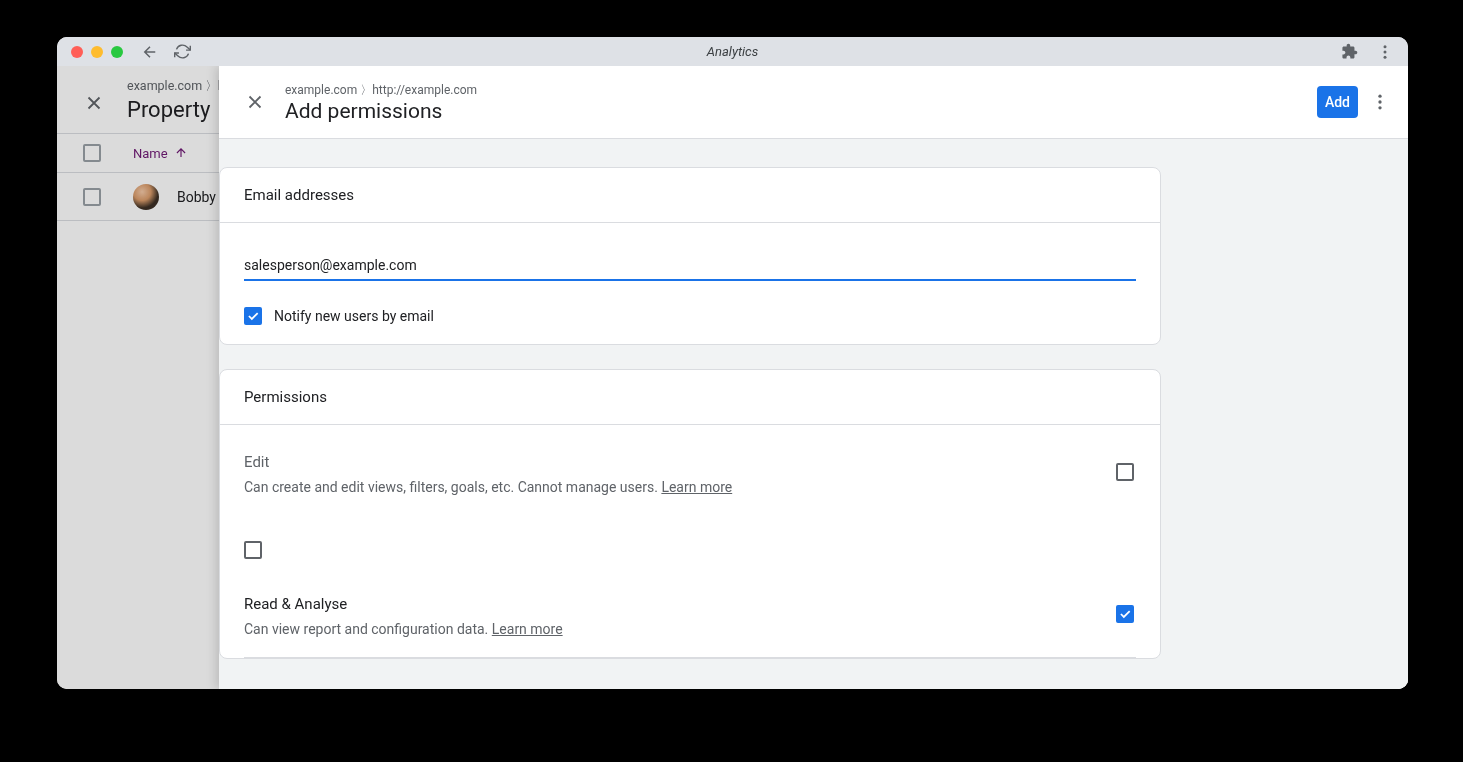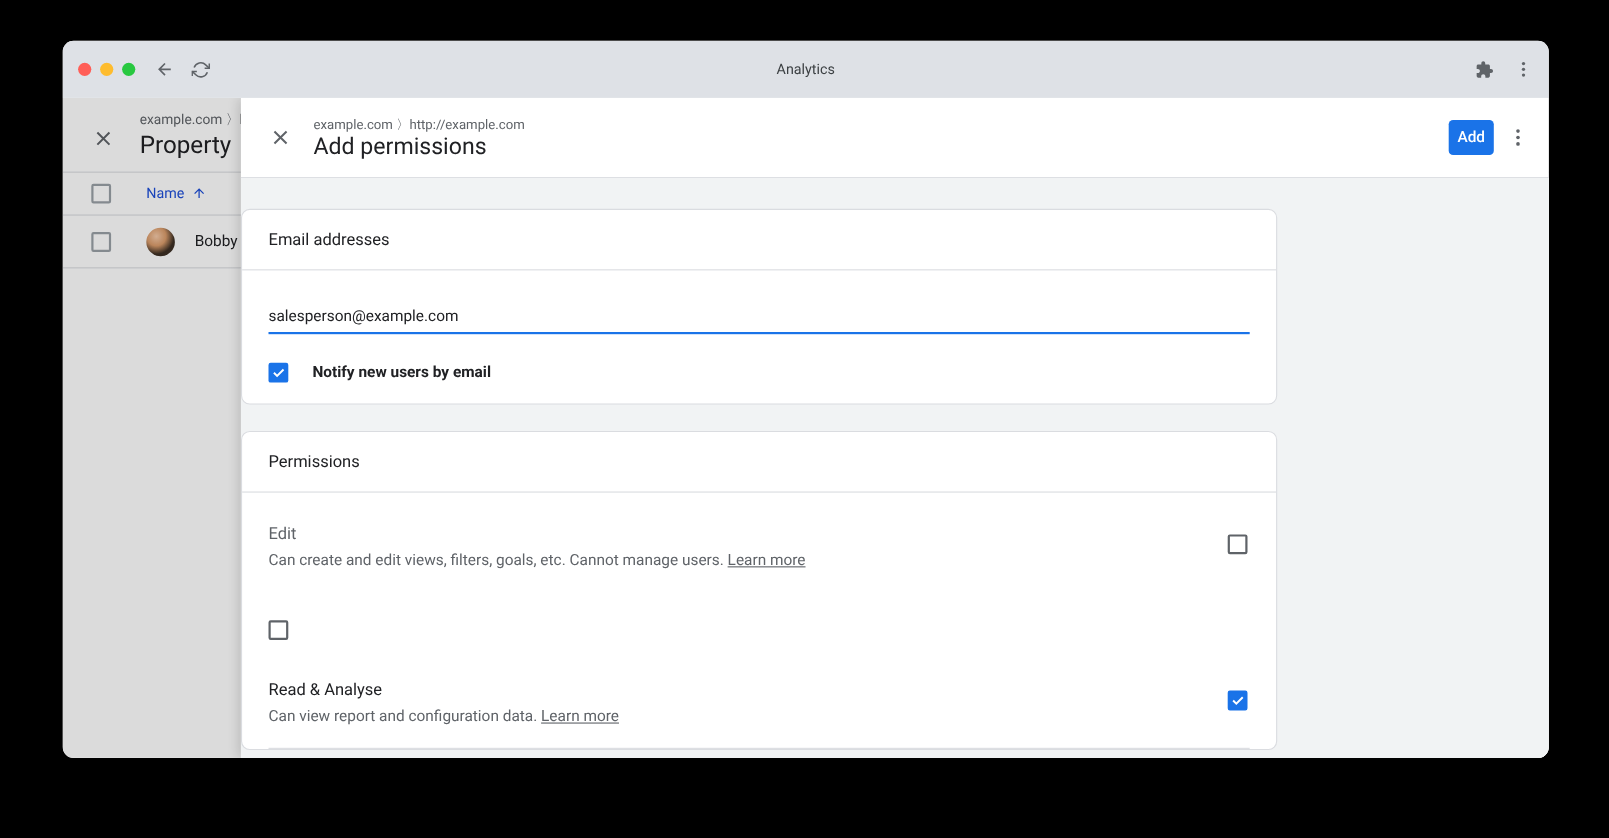--- a/index.html
+++ b/index.html
@@ -11,27 +11,28 @@
       width: 1351px; height: 652px;
       background: #fff;
       border-radius: 10px;
       overflow: hidden;
       box-shadow: 0 10px 40px rgba(0,0,0,0.5);
       display: flex;
       flex-direction: column;
     }
     
     .browser-chrome {
-      height: 52px;
+      height: 29px;
       background: #dee1e6;
       display: flex;
       align-items: center;
       padding: 0 14px;
       position: relative;
       flex-shrink: 0;
+      font-style: italic;
     }
     .traffic-lights { display: flex; gap: 8px; }
     .traffic-light { width: 12px; height: 12px; border-radius: 50%; }
     .tl-red { background: #ff5e57; }
     .tl-yellow { background: #febc2e; }
     .tl-green { background: #28c840; }
     .nav-icons { display: flex; align-items: center; margin-left: 18px; gap: 14px; }
     .nav-btn { width: 18px; height: 18px; display: flex; align-items: center; justify-content: center; color: #5f6368; cursor: pointer; }
     .browser-title { position: absolute; left: 50%; transform: translateX(-50%); font-size: 13px; color: #3c4043; }
     .browser-right { margin-left: auto; display: flex; align-items: center; gap: 18px; color: #5f6368; }
@@ -45,21 +46,21 @@
       filter: brightness(0.86);
     }
     .bg-header {
       height: 67px; display:flex; align-items:flex-start; padding: 12px 20px 0 26px; gap: 22px;
     }
     .bg-close { color:#5f6368; margin-top: 14px; }
     .bg-titleblock {}
     .bg-breadcrumb { font-size: 12.5px; color:#5f6368; }
     .bg-title { font-size: 22px; color:#202124; margin-top:2px; }
     .bg-table-head { display:flex; align-items:center; height:40px; border-top:1px solid #dadce0; border-bottom:1px solid #dadce0; padding: 0 26px; gap: 32px; }
-    .bg-th { display:flex; align-items:center; gap:6px; color:#1d4ed8; font-size:13px; }
+    .bg-th { display:flex; align-items:center; gap:6px; color:#701a75; font-size:13px; }
     .bg-row { display:flex; align-items:center; height:48px; padding:0 26px; gap:18px; border-bottom:1px solid #dadce0; }
     .bg-avatar { width:26px; height:26px; border-radius:50%; background: radial-gradient(circle at 35% 30%, #f4c9a8 0%, #d99b6a 35%, #3c2f24 65%); margin-left: 14px;}
     .bg-name { font-size:14px; color:#202124; }
     .bg-checkbox { width:18px; height:18px; border:2px solid #9aa0a6; border-radius:2px; }
 
     .overlay {
       position:absolute; left: 162px; top:0; right:0; bottom:0;
       background:#fff; display:flex; flex-direction:column;
       box-shadow: -3px 0 10px rgba(0,0,0,0.15);
     }
@@ -76,21 +77,21 @@
     .ov-more { color:#5f6368; width:24px; height:24px; display:flex; align-items:center; justify-content:center; cursor:pointer; }
     
     .overlay-scroll { flex:1; overflow-y:auto; background:#f1f3f4; }
     .ov-content { padding: 28px 0 0 0; display:flex; flex-direction:column; align-items:flex-start; }
     
     .card { width: 942px; background:#fff; border:1px solid #dadce0; border-radius:8px; margin-bottom:24px; }
     .card-title { font-size:15px; color:#202124; padding: 18px 24px; border-bottom:1px solid #dadce0; }
     .card-body { padding: 22px 24px 19px 24px; }
     
     .email-input { width:100%; border:none; border-bottom:2px solid #1a73e8; font-size:14px; color:#202124; padding: 12px 0 6px 0; outline:none; font-family:inherit; }
-    .notify-row { display:flex; align-items:center; gap:22px; margin-top:26px;font-weight:bold; }
+    .notify-row { display:flex; align-items:center; gap:12px; margin-top:26px; }
     .cb-checked { width:18px; height:18px; background:#1a73e8; border-radius:2px; display:flex; align-items:center; justify-content:center; cursor:pointer; flex-shrink:0; }
     .cb-checked svg { width:14px; height:14px; }
     .notify-label { font-size:14px; color:#202124; }
     
     .perm-body { padding: 12px 24px 0 24px; }
     .perm-item { display:flex; align-items:flex-start; padding: 16px 0 20px 0; gap: 20px; }
     .perm-item + .perm-item {}
     .perm-item.bordered { border-bottom:1px solid #dadce0; }
     .perm-text { flex:1; }
     .perm-name { font-size:15px; color:#5f6368; margin-bottom: 8px; }

